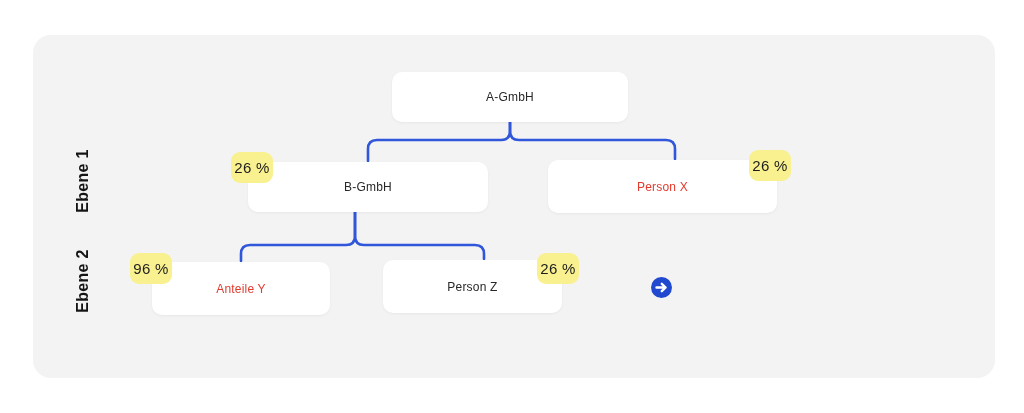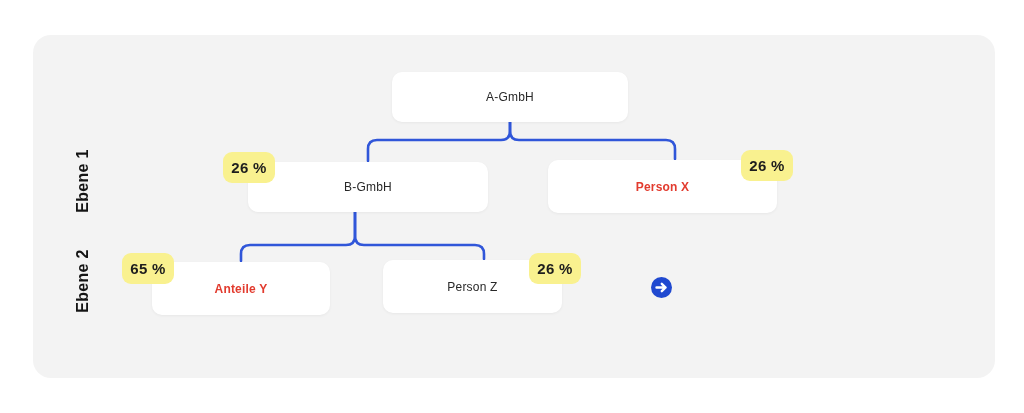--- a/index.html
+++ b/index.html
@@ -14,33 +14,33 @@
   }
 
   .connectors { position: absolute; left: 0; top: 0; width: 1024px; height: 413px; pointer-events: none; }
 
   .node {
     position: absolute; background: #ffffff; border-radius: 10px;
     display: flex; align-items: center; justify-content: center;
     box-shadow: 0 1px 3px rgba(0,0,0,0.05);
     font-size: 12px; color: #282828; letter-spacing: 0.2px;
   }
-  .node.highlight { color: #e23b2e; font-weight: bold; }
+  .node.highlight { color: #e23b2e; font-weight: normal; }
 
   .node-a { left: 392px; top: 72px;  width: 236px; height: 50px; }
   .node-b { left: 248px; top: 162px; width: 240px; height: 50px; text-align: center; }
   .node-x { left: 548px; top: 160px; width: 229px; height: 53px; }
   .node-y { left: 152px; top: 262px; width: 178px; height: 53px; }
   .node-z { left: 383px; top: 260px; width: 179px; height: 53px; }
 
   .badge {
     position: absolute; background: #f9f18f; border-radius: 9px;
     display: flex; align-items: center; justify-content: center;
-    font-size: 15px; font-weight: bold; color: #1d1d1d;
-    width: 52px; height: 31px; z-index: 3; letter-spacing: 0.3px;
+    font-size: 15px; font-weight: normal; color: #1d1d1d;
+    width: 42px; height: 31px; z-index: 3; letter-spacing: 0.3px; margin-left: 8px;
   }
   .badge-b { left: 223px; top: 152px; }
   .badge-x { left: 741px; top: 150px; }
   .badge-y { left: 122px; top: 253px; }
   .badge-z { left: 529px; top: 253px; }
 
   .level-label {
     position: absolute; font-size: 16px; font-weight: bold; color: #141414;
     white-space: nowrap; letter-spacing: 0.3px;
   }
@@ -87,21 +87,21 @@
   <div class="badge badge-b">26 %</div>
 
   <div class="node node-x highlight">
     <span>Person X</span>
   </div>
   <div class="badge badge-x">26 %</div>
 
   <div class="node node-y highlight">
     <span>Anteile Y</span>
   </div>
-  <div class="badge badge-y">65 %</div>
+  <div class="badge badge-y">96 %</div>
 
   <div class="node node-z">
     <span>Person Z</span>
   </div>
   <div class="badge badge-z">26 %</div>
 
   <div class="note-icon">
     <svg width="21" height="21" viewBox="0 0 21 21" xmlns="http://www.w3.org/2000/svg">
       <path d="M 5.5 10.5 H 14.5 M 10.8 6.8 L 14.6 10.5 L 10.8 14.2" stroke="#ffffff" stroke-width="2.4" fill="none" stroke-linecap="round" stroke-linejoin="round"></path>
     </svg>

